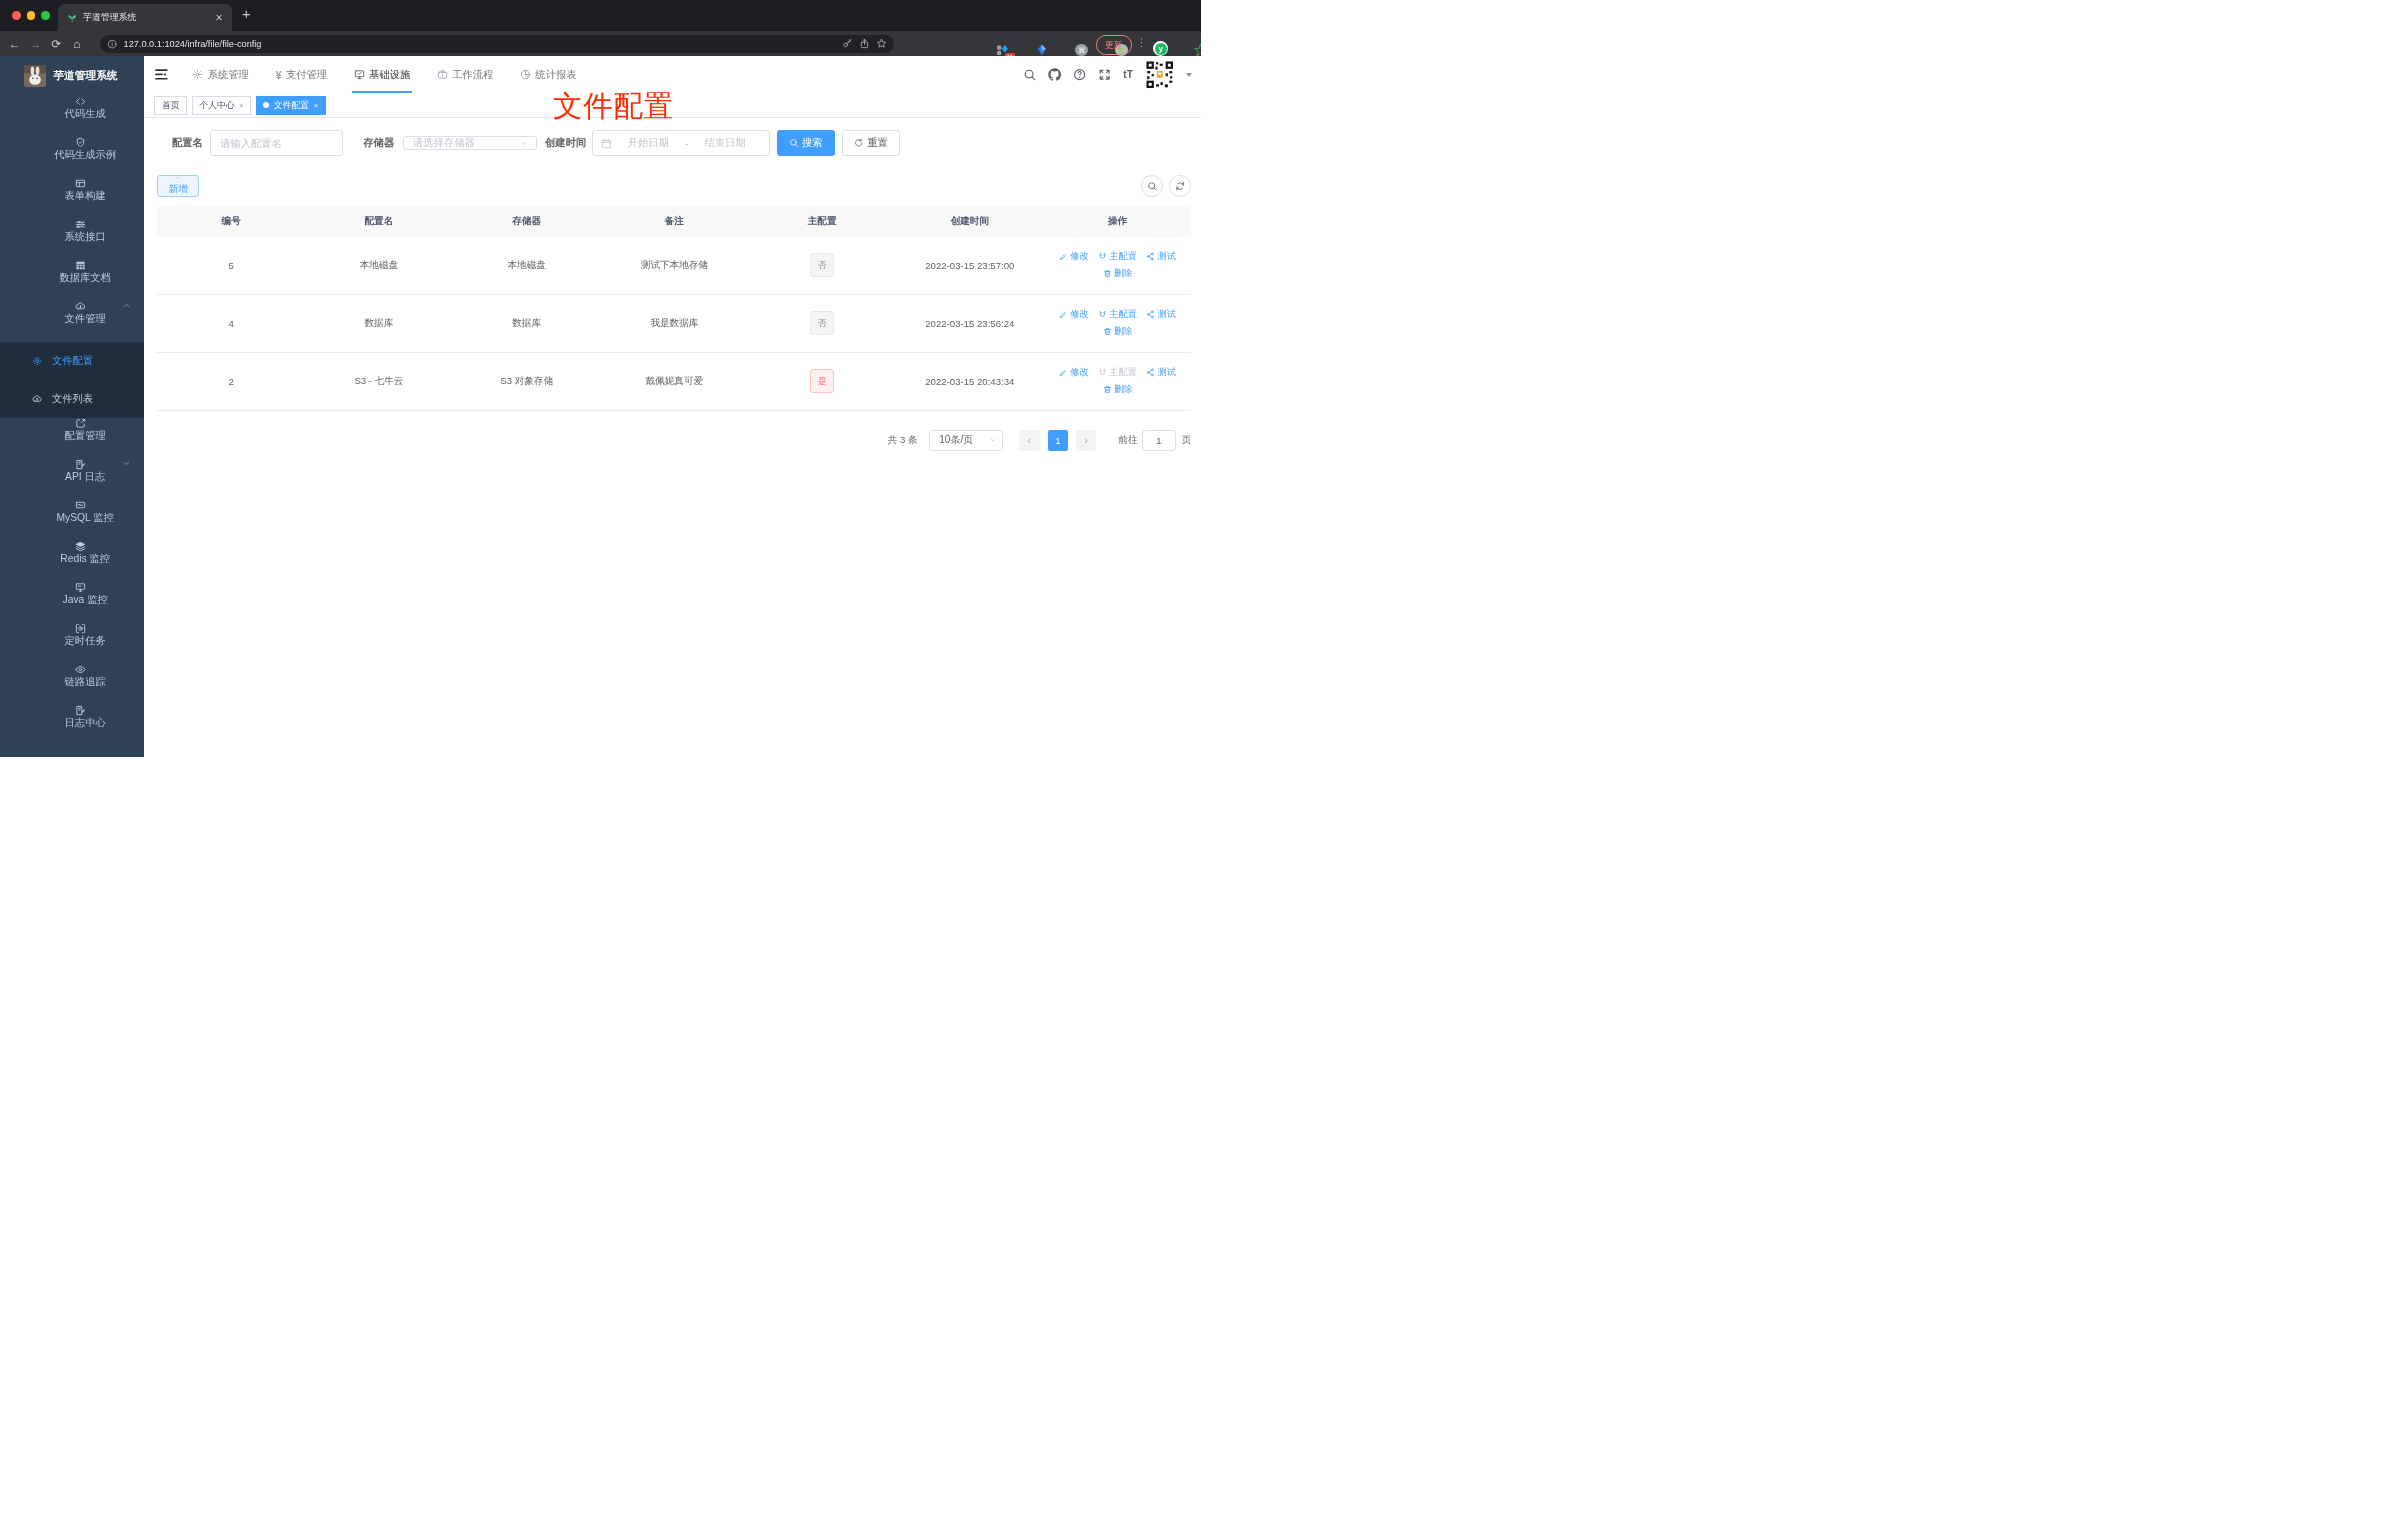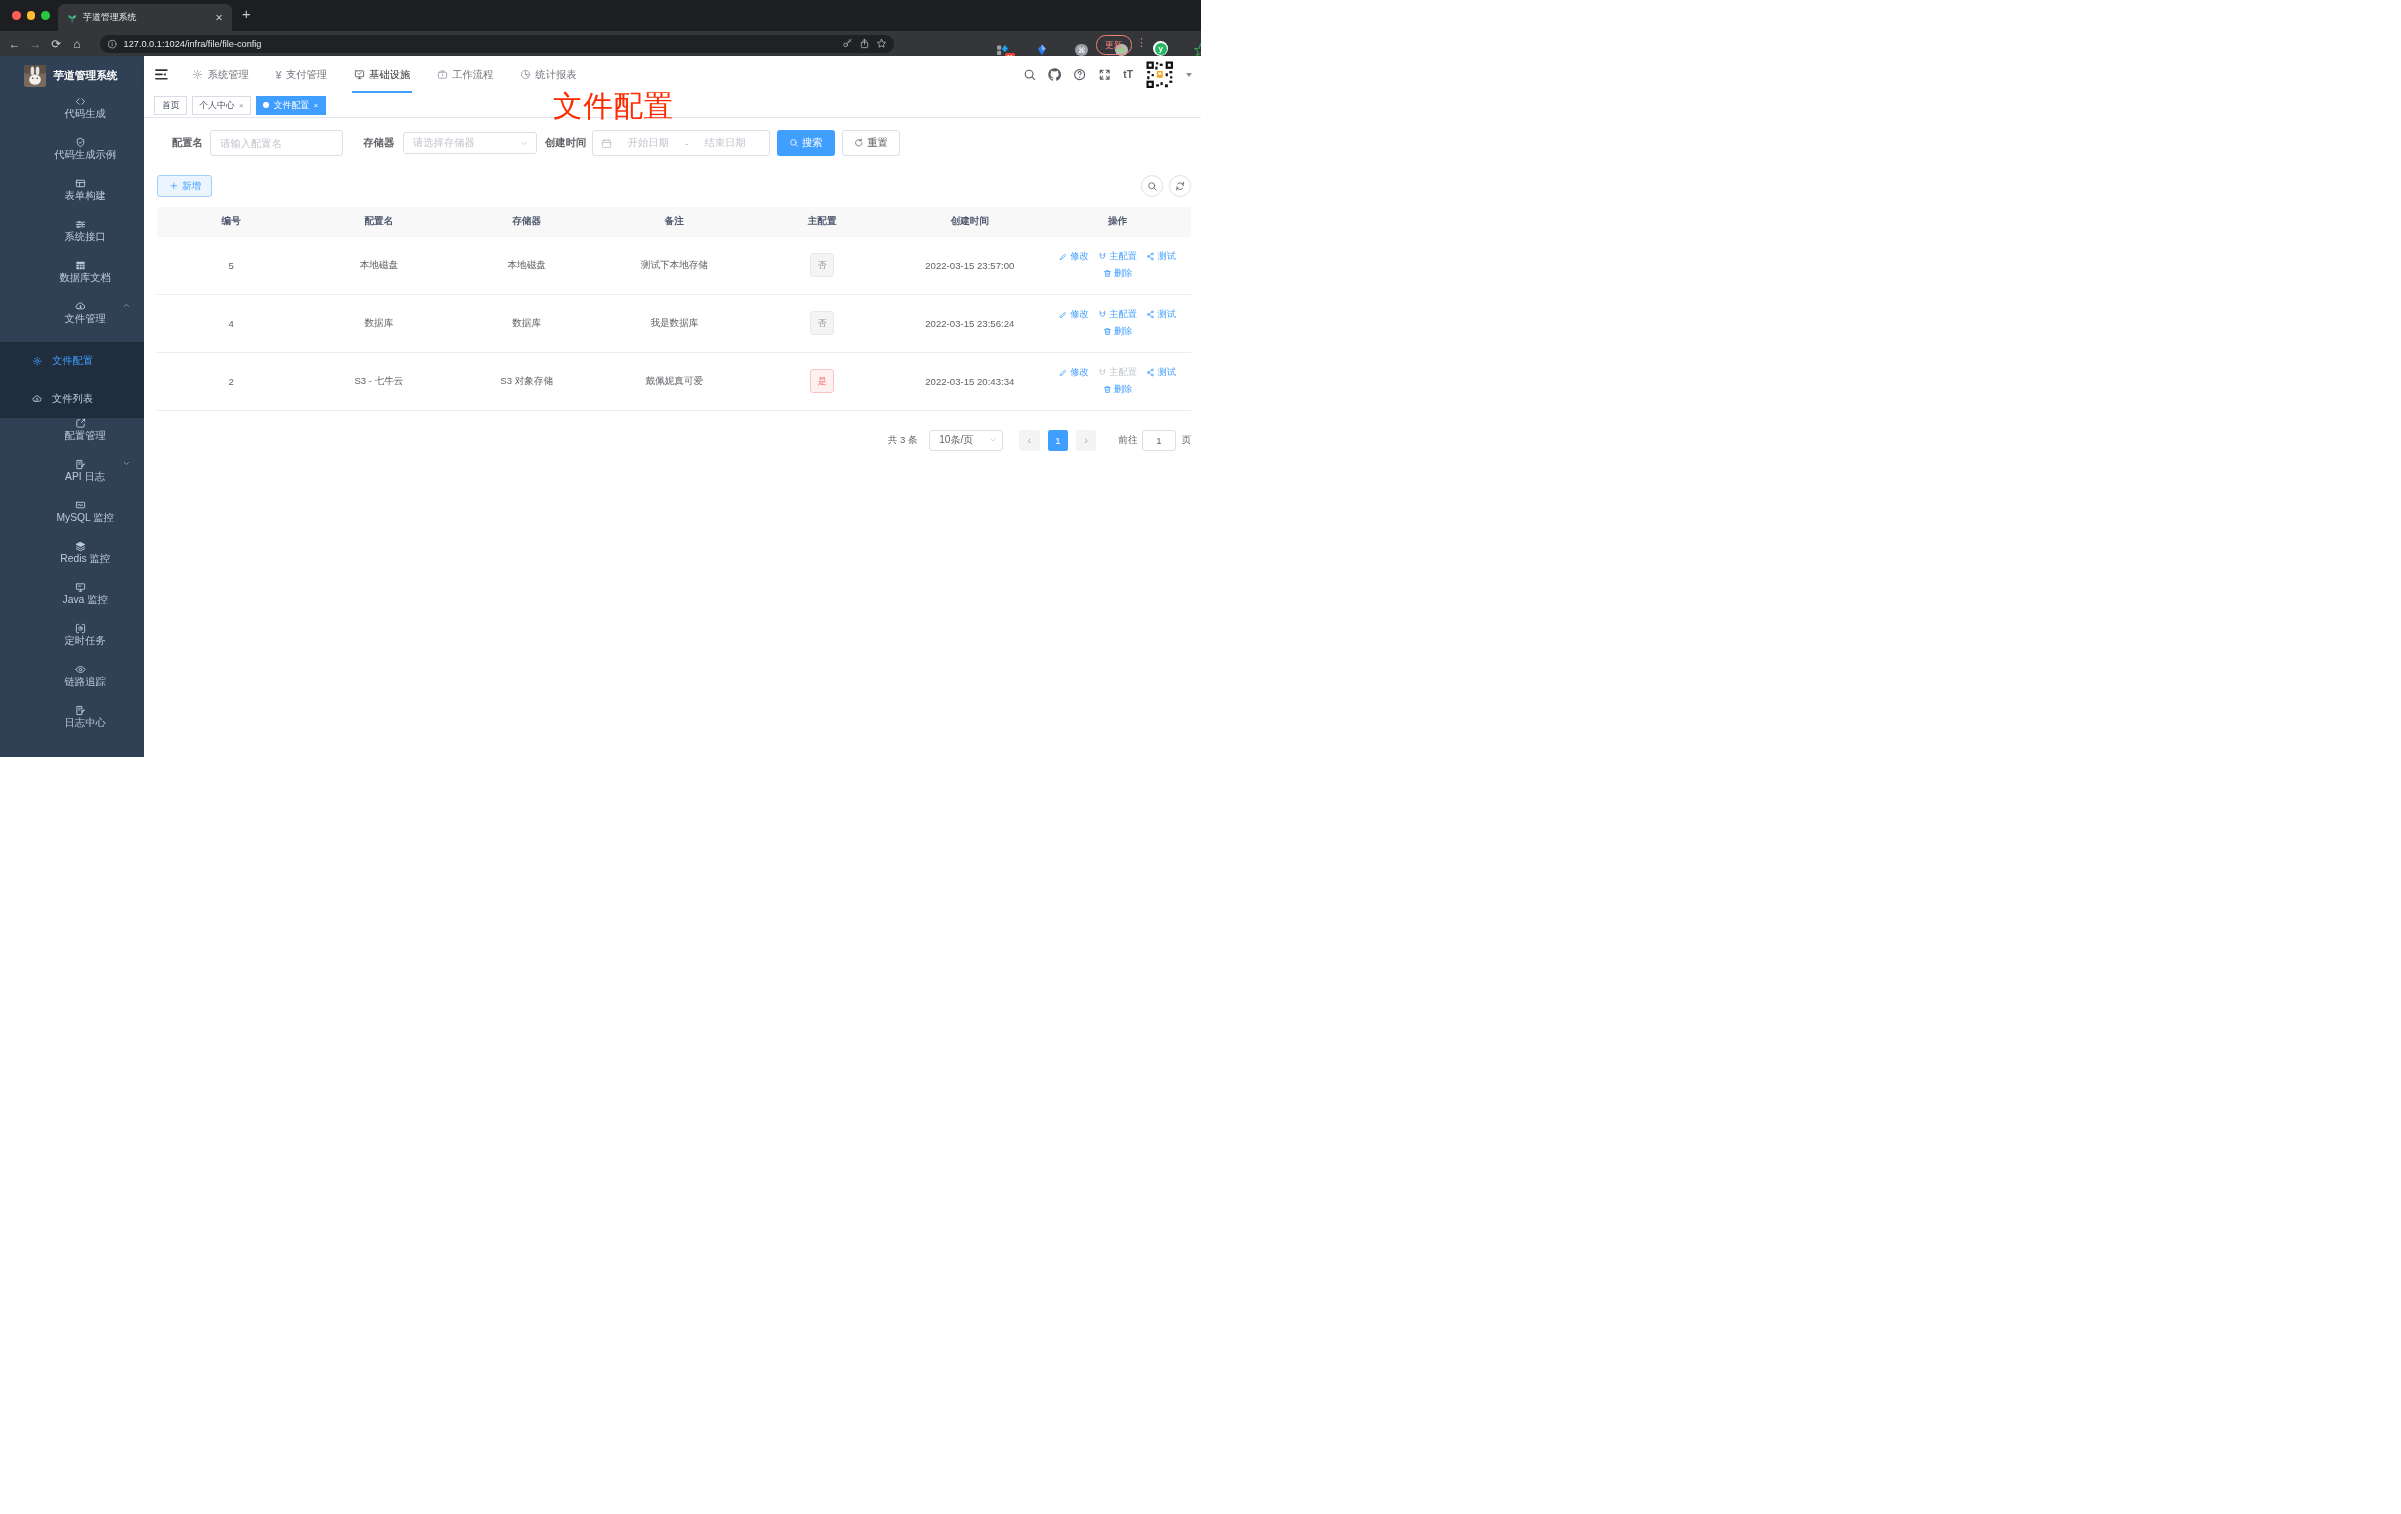--- a/index.html
+++ b/index.html
@@ -62,27 +62,27 @@
   .tag-dot { width:5.9px; height:5.9px; border-radius:50%; background:#fff; }
 
   .annotation { position:absolute; left:553px; top:87px; font-size:29.5px; font-weight:500; color:#ff2b00; z-index:60; letter-spacing:0.7px; }
 
   
   .content { position:absolute; left:144px; top:118px; right:0; bottom:0; background:#fff; }
   .filter-row { position:absolute; left:28px; top:11.8px; height:26.6px; display:flex; align-items:center; }
   .f-label { font-size:10.3px; font-weight:bold; color:#606266; }
   .inp { height:26.6px; border:0.7px solid #dcdfe6; border-radius:3px; background:#fff; font-size:10.3px; color:#606266; }
   .inp::placeholder { color:#c0c4cc; }
-  .sel { height:22px; border:0.7px solid #dcdfe6; border-radius:3px; display:flex; align-items:center; padding:0 7.4px 0 8.9px; color:#c0c4cc; font-size:10.3px; }
+  .sel { height:14px; border:0.7px solid #dcdfe6; border-radius:3px; display:flex; align-items:center; padding:0 7.4px 0 8.9px; color:#c0c4cc; font-size:10.3px; }
   .date-box { height:26.6px; width:178px; border:0.7px solid #dcdfe6; border-radius:3px; display:flex; align-items:center; padding:0 7.4px; color:#c0c4cc; font-size:10.3px; }
   .btn { height:26.6px; border-radius:3px; display:flex; align-items:center; gap:3.7px; font-size:10.3px; padding:0 11px; border:0.7px solid transparent; }
   .btn-primary { background:#409eff; color:#fff; }
   .btn-plain { background:#fff; border-color:#dcdfe6; color:#606266; }
   .btn .ic { width:9.6px; height:9.6px; }
-  .add-btn { position:absolute; left:13.3px; top:57px; height:22px; border-radius:3px; background:#ecf5ff; border:0.7px solid #a0cfff; color:#409eff; font-size:9.6px; display:flex; align-items:center; gap:3.7px; padding:0 10.3px; }
+  .add-btn { position:absolute; left:13.3px; top:57px; height:22px; border-radius:3px; background:#ecf5ff; border:0.7px solid #a0cfff; color:#409eff; font-size:9.6px; display:flex; align-items:center; gap:3.7px; padding:0 10.3px;flex-direction:column; }
   .tools { position:absolute; right:9.6px; top:57px; display:flex; gap:6.6px; }
   .tool-circ { width:22px; height:22px; border:0.7px solid #dcdfe6; border-radius:50%; display:flex; align-items:center; justify-content:center; color:#606266; }
   .tool-circ .ic { width:10.3px; height:10.3px; }
 
   
   .table { position:absolute; left:13.3px; right:9.6px; top:89px; }
   .thead { height:29.5px; background:#f8f8f9; display:flex; }
   .th { flex:1; display:flex; align-items:center; justify-content:center; font-size:9.6px; font-weight:bold; color:#515a6e; }
   .tr { height:58px; display:flex; border-bottom:0.7px solid #e8ecf2; }
   .td { flex:1; display:flex; align-items:center; justify-content:center; font-size:9.6px; color:#606266; text-align:center; }

